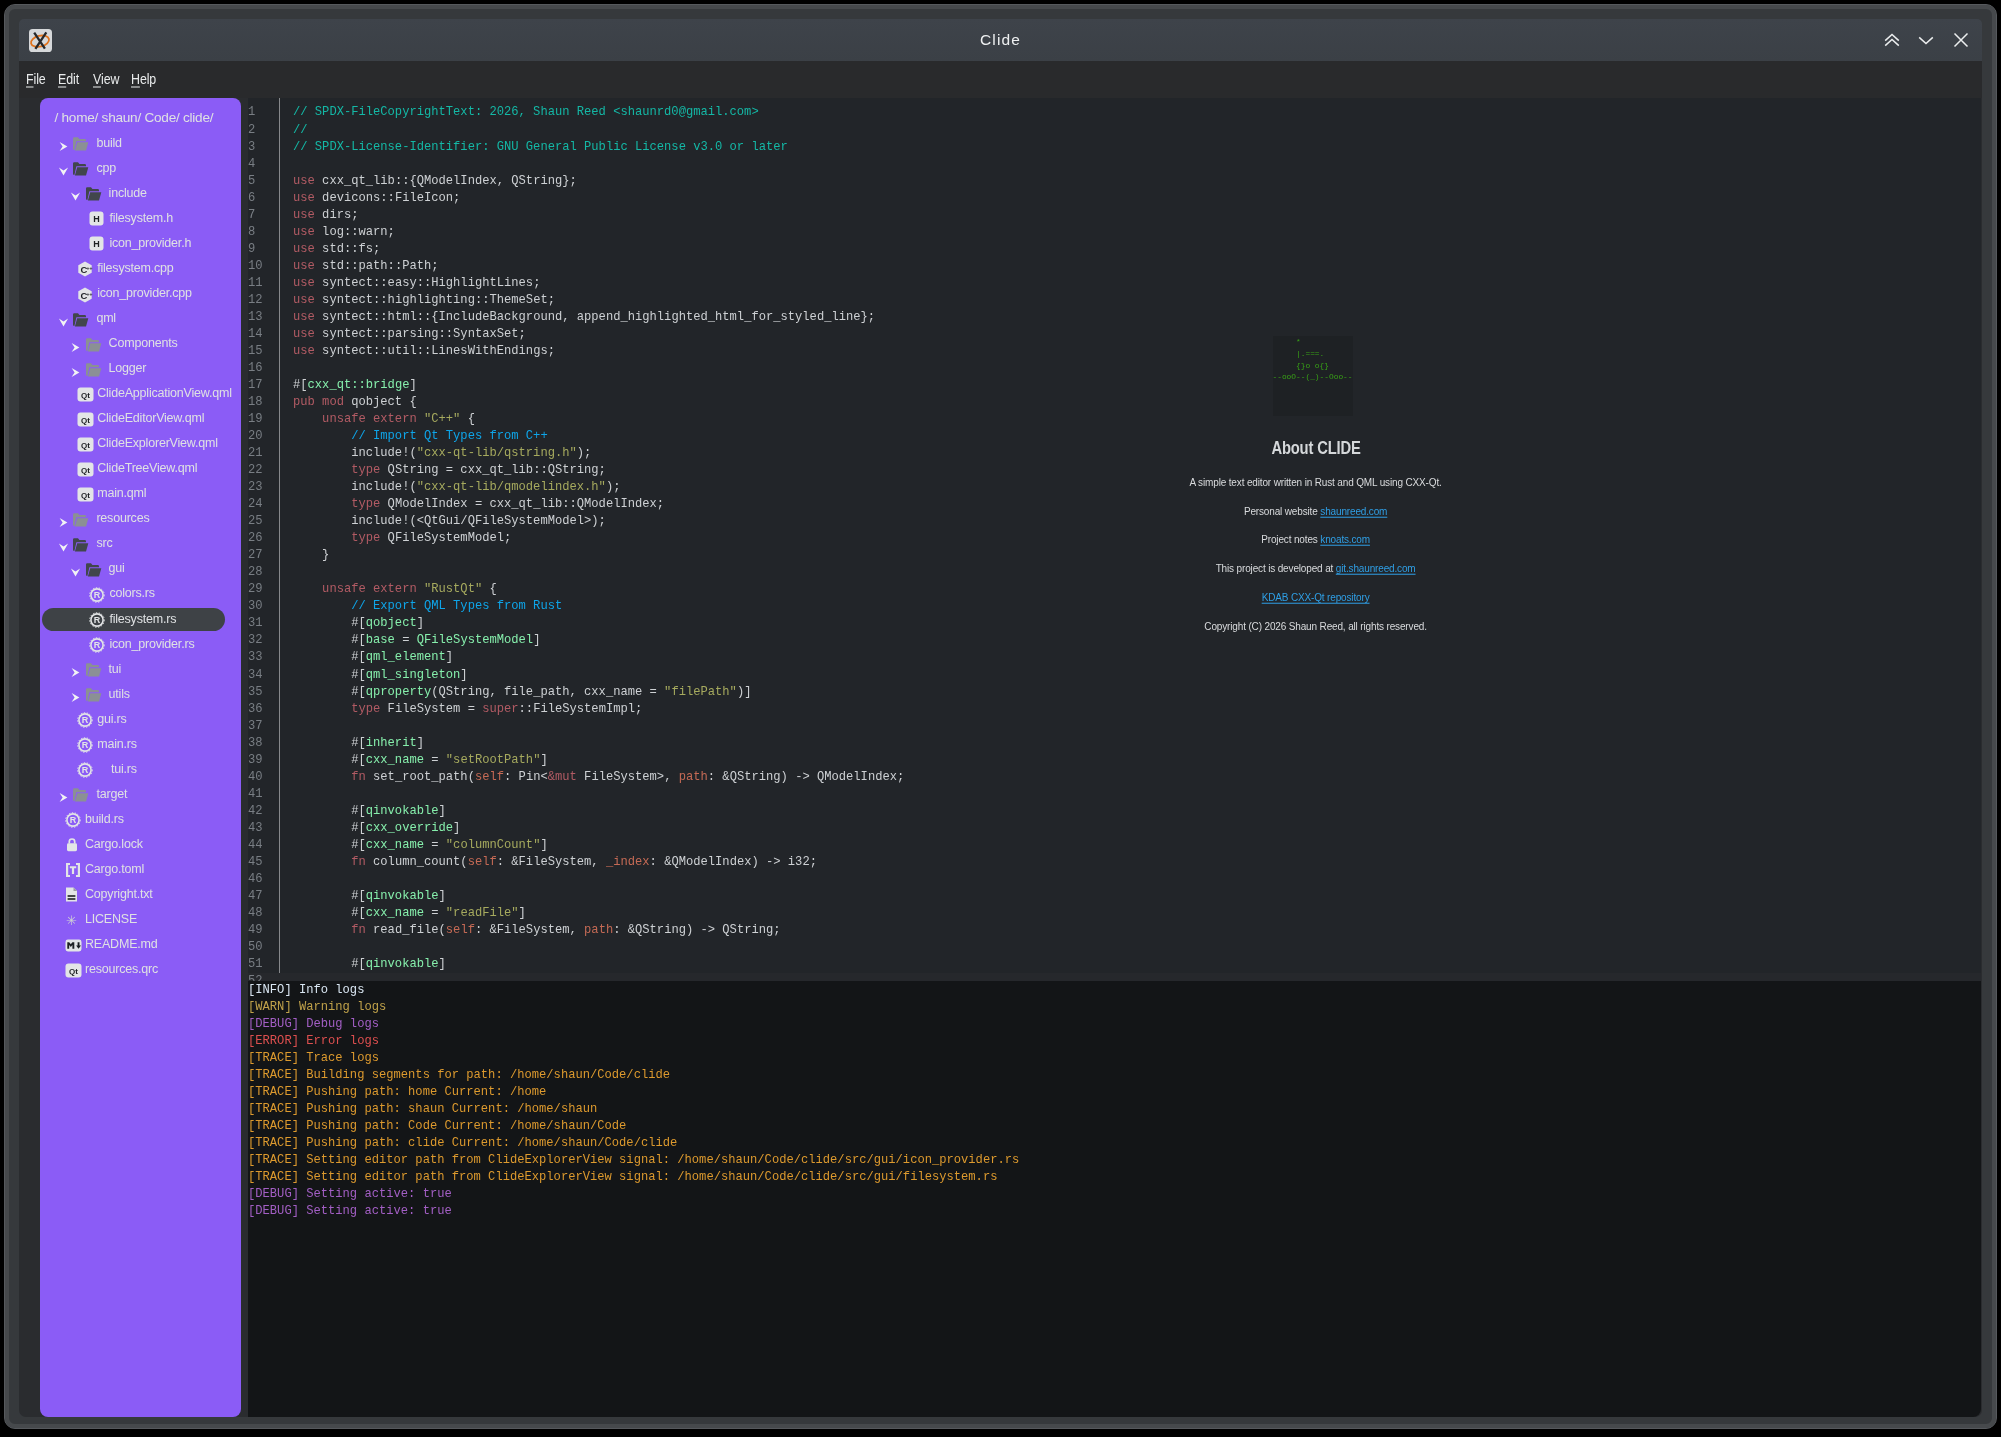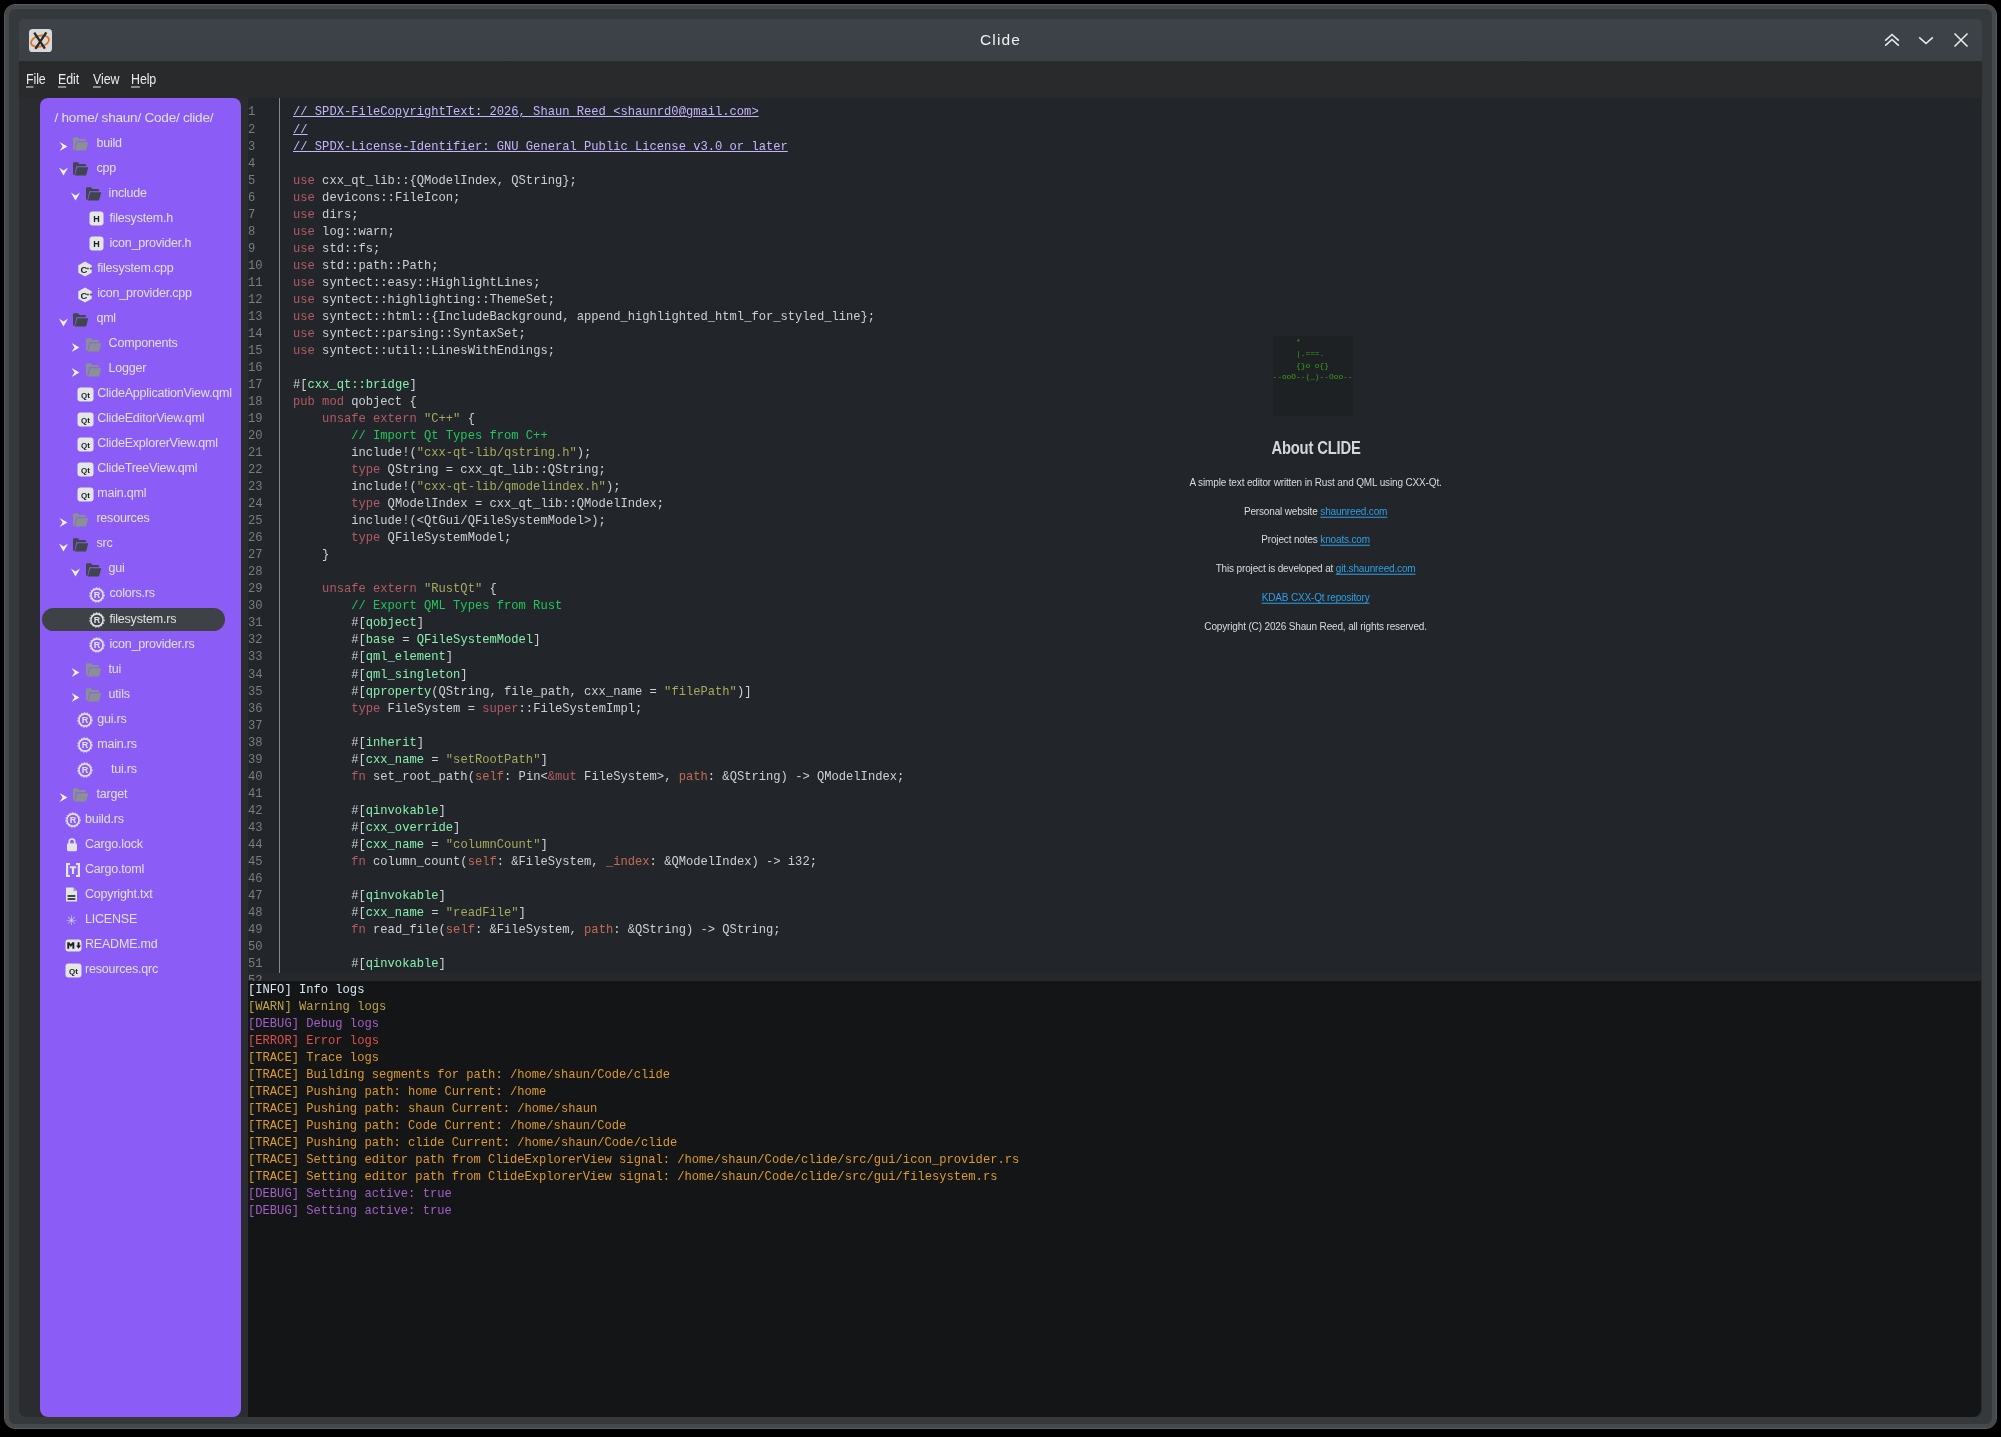--- a/index.html
+++ b/index.html
@@ -20,21 +20,21 @@
 .log { position:absolute; left:247.5px; top:980.5px; width:1733.5px; height:436.5px;
   background:#131517; overflow:hidden; border-radius:0 0 8px 0; }
 pre { font-family:"Liberation Mono", monospace; font-size:12.13px; line-height:17.03px; }
 .lnums { position:absolute; left:0.5px; top:6.48px; color:#797e84; }
 .sep { position:absolute; left:31.6px; top:0; width:1.4px; height:100%; background:#86888b; }
 .codeclip { position:absolute; left:0; top:0; width:100%; height:874.5px; overflow:hidden; }
 .code { position:absolute; left:45.5px; top:6.48px; color:#ced1d4; }
 .strip { position:absolute; left:0; top:874.5px; width:100%; height:8px; background:#26282c; }
 .code i, .logpre i { font-style:normal; }
 i.k { color:#b25b64; } i.a { color:#86efac; } i.o { color:#c56a55; }
-i.s { color:#a6aa5e; } i.c { color:#22c55e; } i.ch { color:#c4b5fd;text-decoration:underline; }
+i.s { color:#a6aa5e; } i.c { color:#0ea5e9; } i.ch { color:#14b8a6; }
 .logpre { position:absolute; left:0.5px; top:1.3px; }
 i.li { color:#d9e6f2; } i.lw { color:#c0a24a; }
 i.ld { color:#a35fc5; } i.le { color:#dd4f4f; }
 i.lt { color:#dd9a2e; }
 .trow { position:absolute; left:0; width:100%; height:25px; }
 .tlabel { position:absolute; top:50%; transform:translateY(-54%); transform-origin:0 50%; color:#dfe1e3;
   font-size:12.5px; letter-spacing:-0.2px; white-space:nowrap; }
 .tlabel.root { font-size:13.6px; letter-spacing:-0.25px; }
 .ticon { position:absolute; }
 .pill { position:absolute; left:2px; top:0.5px; width:182.5px; height:23.5px;

